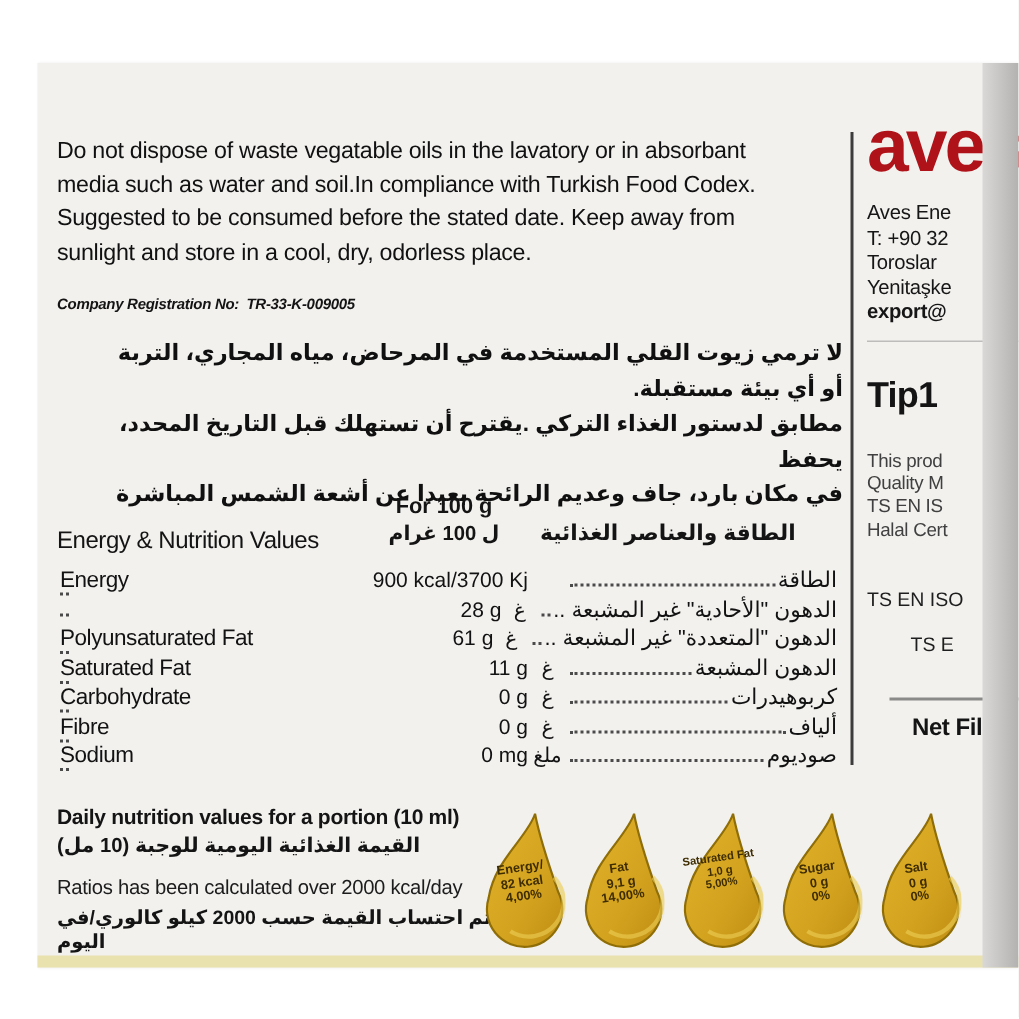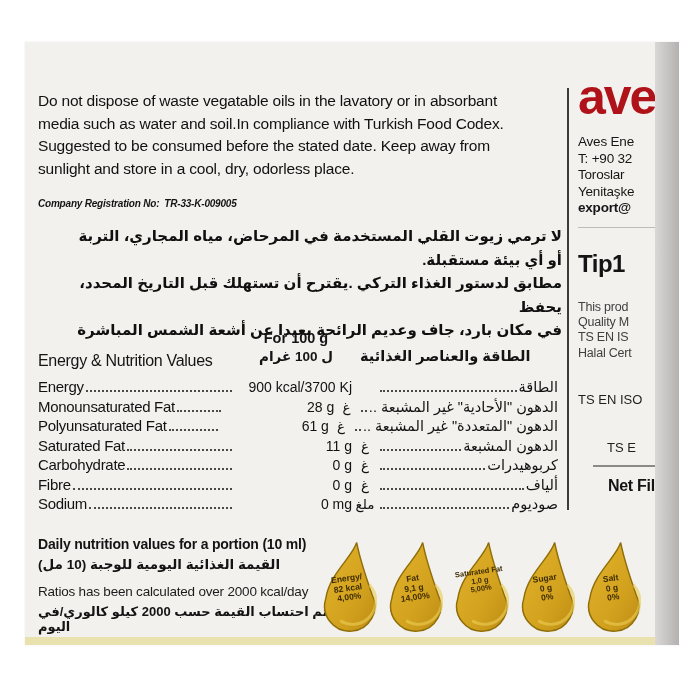--- a/index.html
+++ b/index.html
@@ -27,21 +27,21 @@
 
   
   .per-en{left:238px;top:330px;width:116px;text-align:center;font-weight:bold;font-size:14.5px;}
   .per-ar{left:238px;top:348px;width:116px;text-align:center;font-weight:bold;
           font-size:13.5px;direction:rtl;}
   .th-en{left:38px;top:352px;font-weight:normal;font-size:16px;letter-spacing:-0.3px;}
   .th-ar{left:360px;top:348px;width:198px;text-align:left;direction:rtl;
          font-weight:bold;font-size:14.5px;}
   .ntable{left:38px;top:378px;width:520px;}
   .nrow{display:flex;align-items:baseline;height:19.5px;}
-  .nleft{width:196px;display:flex;align-items:baseline;}
+  .nleft{width:196px;display:flex;align-items:baseline;flex-direction:column;}
   .nlabel{font-size:15px;white-space:nowrap;letter-spacing:-0.3px;color:#121212;}
   .dots{flex:1;border-bottom:2px dotted #4a4a4a;margin:0 2px 4px 2px;min-width:6px;}
   .nvalue{width:118px;text-align:right;font-size:14px;white-space:nowrap;color:#121212;}
   .nunit{width:26px;text-align:center;font-size:13.5px;direction:rtl;color:#121212;}
   .nright{flex:1;display:flex;align-items:baseline;}
   .nar{font-size:14.5px;white-space:nowrap;direction:rtl;color:#121212;}
 
   
   .pt-en1{left:38px;top:536px;font-size:14px;font-weight:bold;letter-spacing:-0.2px;}
   .pt-ar1{left:38px;top:556px;font-size:13.5px;font-weight:bold;direction:rtl;
@@ -62,21 +62,21 @@
   .logo{left:578px;top:72px;font-size:50px;font-weight:bold;color:#b01219;
         letter-spacing:-2px;line-height:1;white-space:nowrap;}
   .address{left:578px;top:134px;font-size:13.5px;line-height:16.5px;color:#161616;
            white-space:nowrap;letter-spacing:-0.2px;}
   .address .bold{font-weight:bold;}
   .div1{left:578px;top:227px;width:101px;height:1px;background:#bdbcba;}
   .tip{left:578px;top:236px;font-size:24px;font-weight:bold;letter-spacing:-0.5px;margin-top:14px;}
   .cert{left:578px;top:300px;font-size:12.5px;line-height:15.2px;color:#404040;
         white-space:nowrap;letter-spacing:-0.2px;}
   .cert2{left:578px;top:392px;font-size:13px;white-space:nowrap;color:#1e1e1e;}
-  .cert3{left:607px;top:422px;font-size:13px;white-space:nowrap;color:#1e1e1e;margin-top:18px;}
+  .cert3{left:607px;top:422px;font-size:13px;white-space:nowrap;color:#1e1e1e;}
   .div2{left:593px;top:465px;width:86px;height:2px;background:#8a8a88;}
   .net{left:583px;top:477px;font-size:16px;font-weight:bold;white-space:nowrap;
        letter-spacing:-0.3px;margin-left:25px;}
 </style>
 </head>
 <body>
 
 <svg width="0" height="0" style="position:absolute">
   <defs>
     <linearGradient id="dropGrad" x1="0" y1="0" x2="1" y2="1">
@@ -121,21 +121,20 @@
       </span>
     <span class="nvalue">900 kcal/3700 Kj</span>
     <span class="nunit"></span>
     <span class="nright">
         <span class="dots"></span>
         <span class="nar">الطاقة</span>
       </span>
   </div>
   <div class="nrow">
     <span class="nleft">
-        <span class="nlabel">Monounsaturated Fat</span>
         <span class="dots"></span>
       </span>
     <span class="nvalue">28 g</span>
     <span class="nunit">غ</span>
     <span class="nright">
         <span class="dots"></span>
         <span class="nar">الدهون "الأحادية" غير المشبعة ..</span>
       </span>
   </div>
   <div class="nrow">

